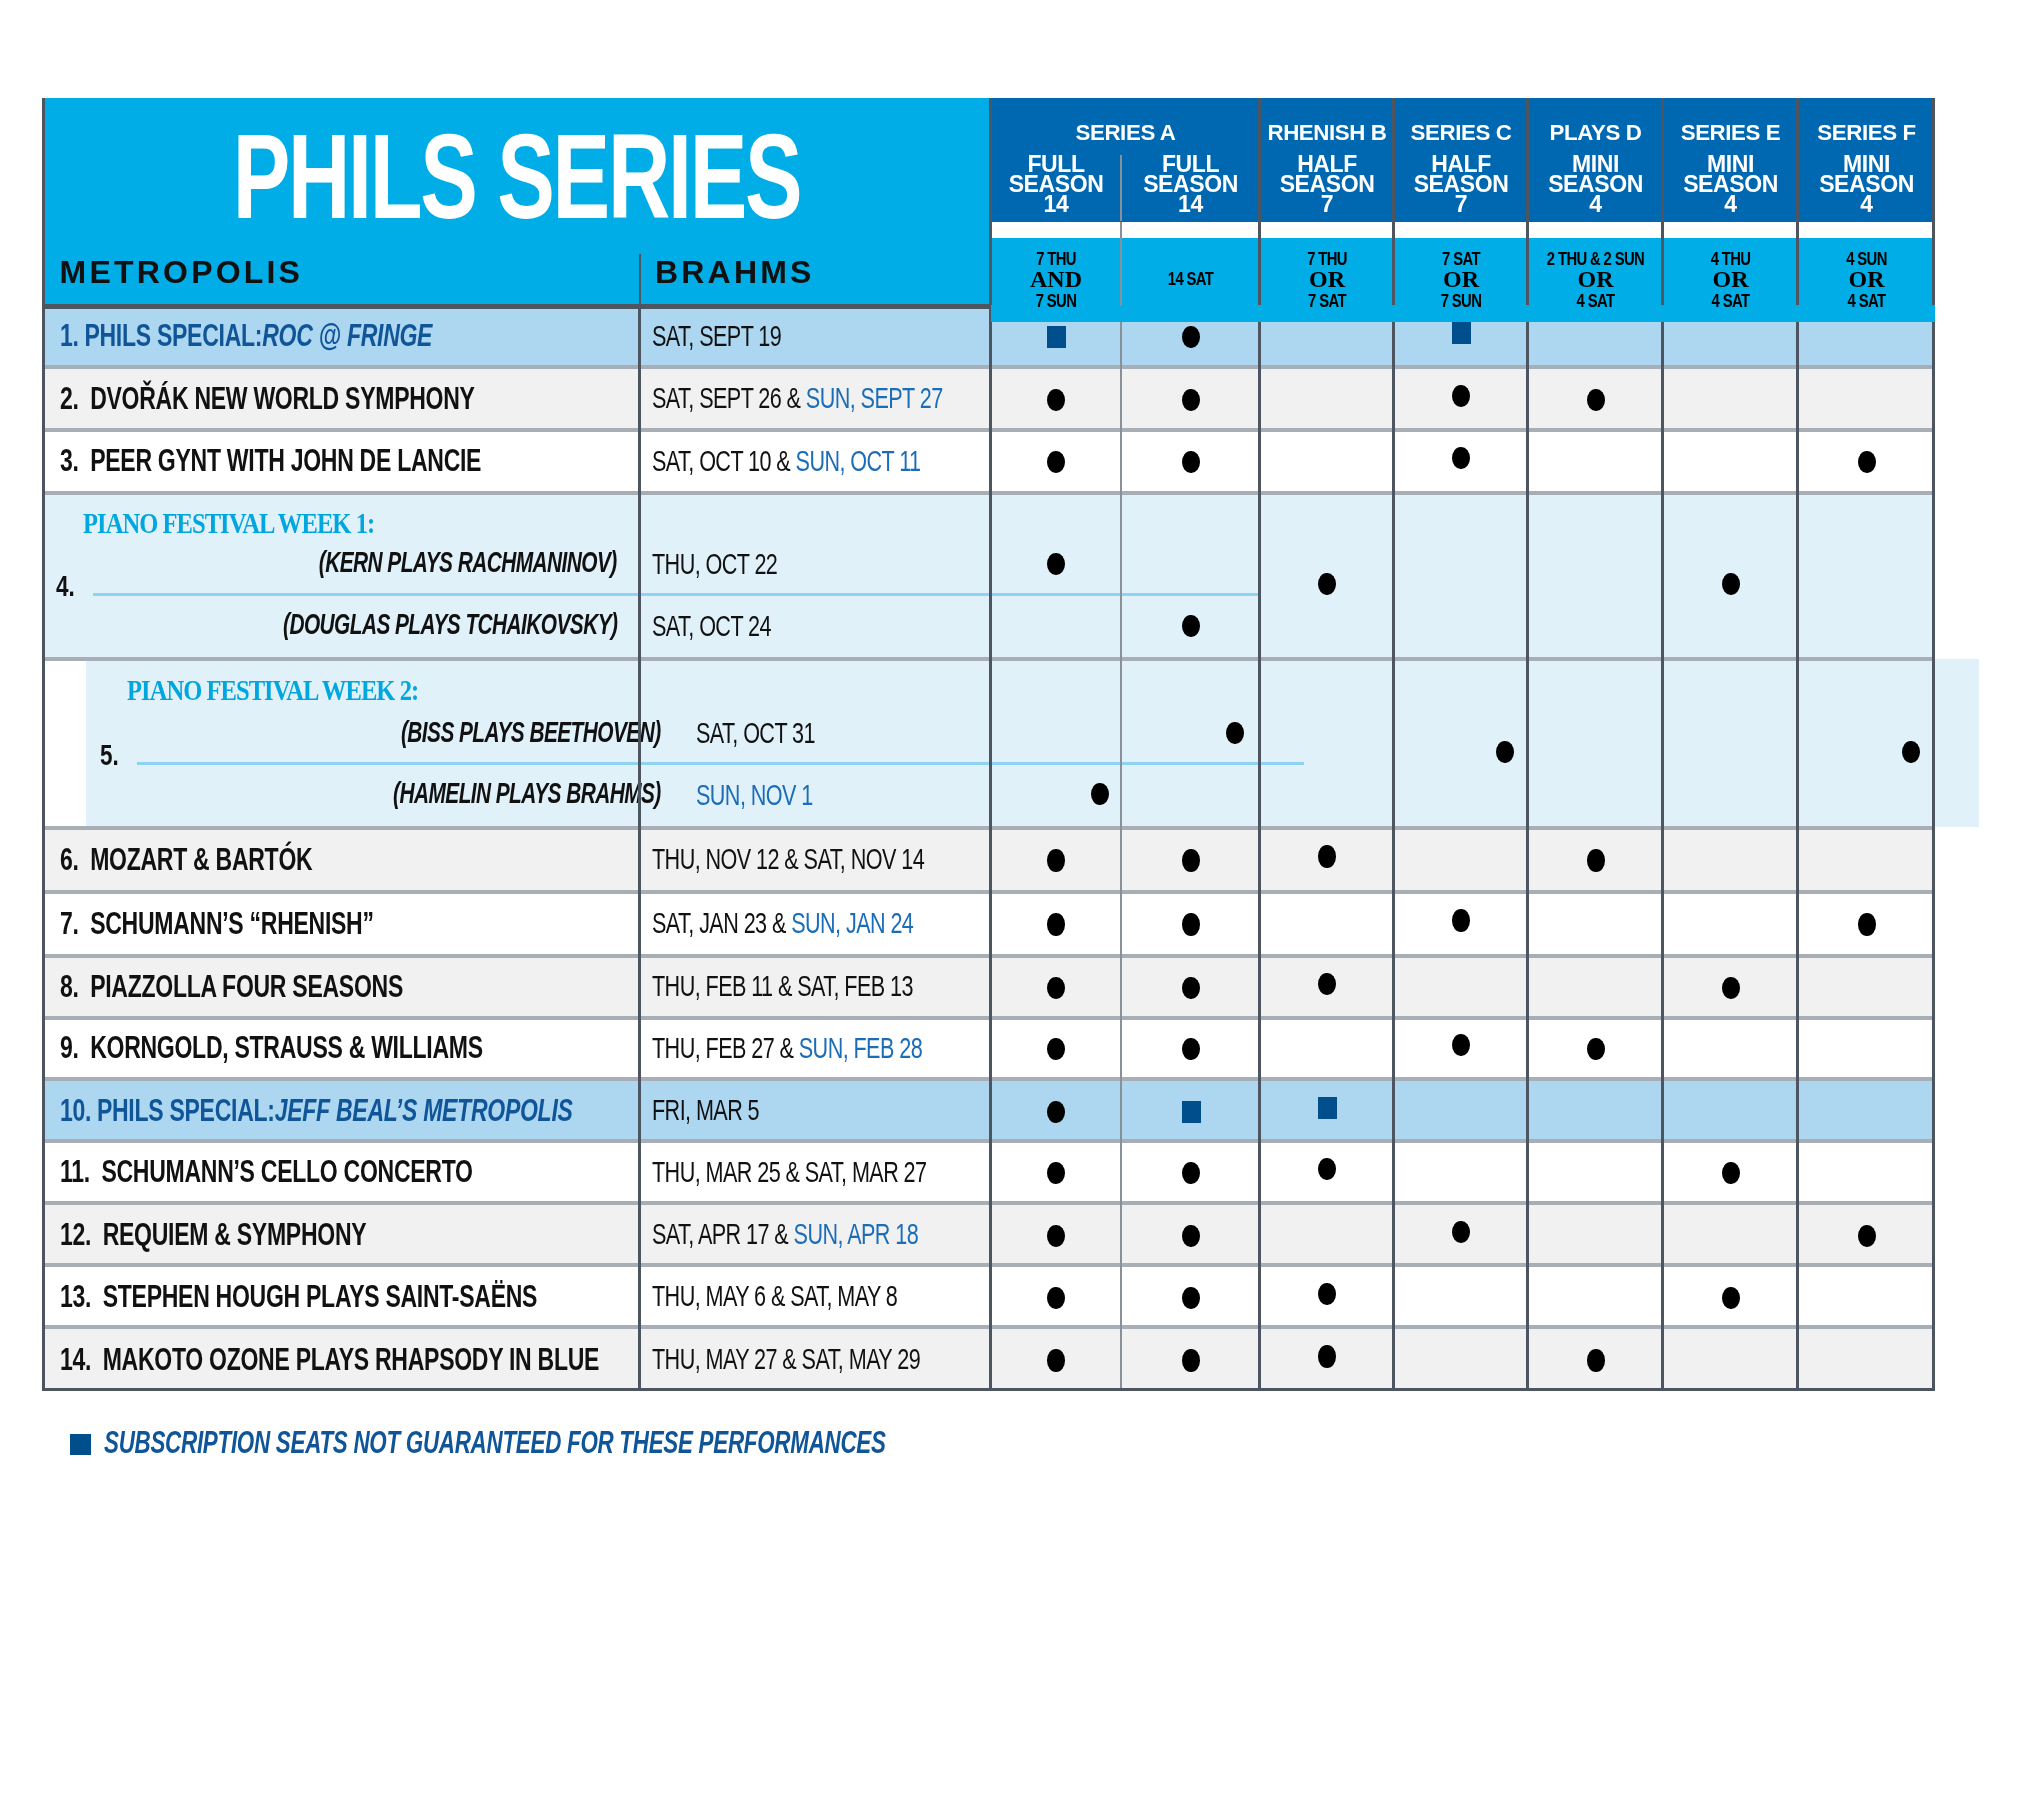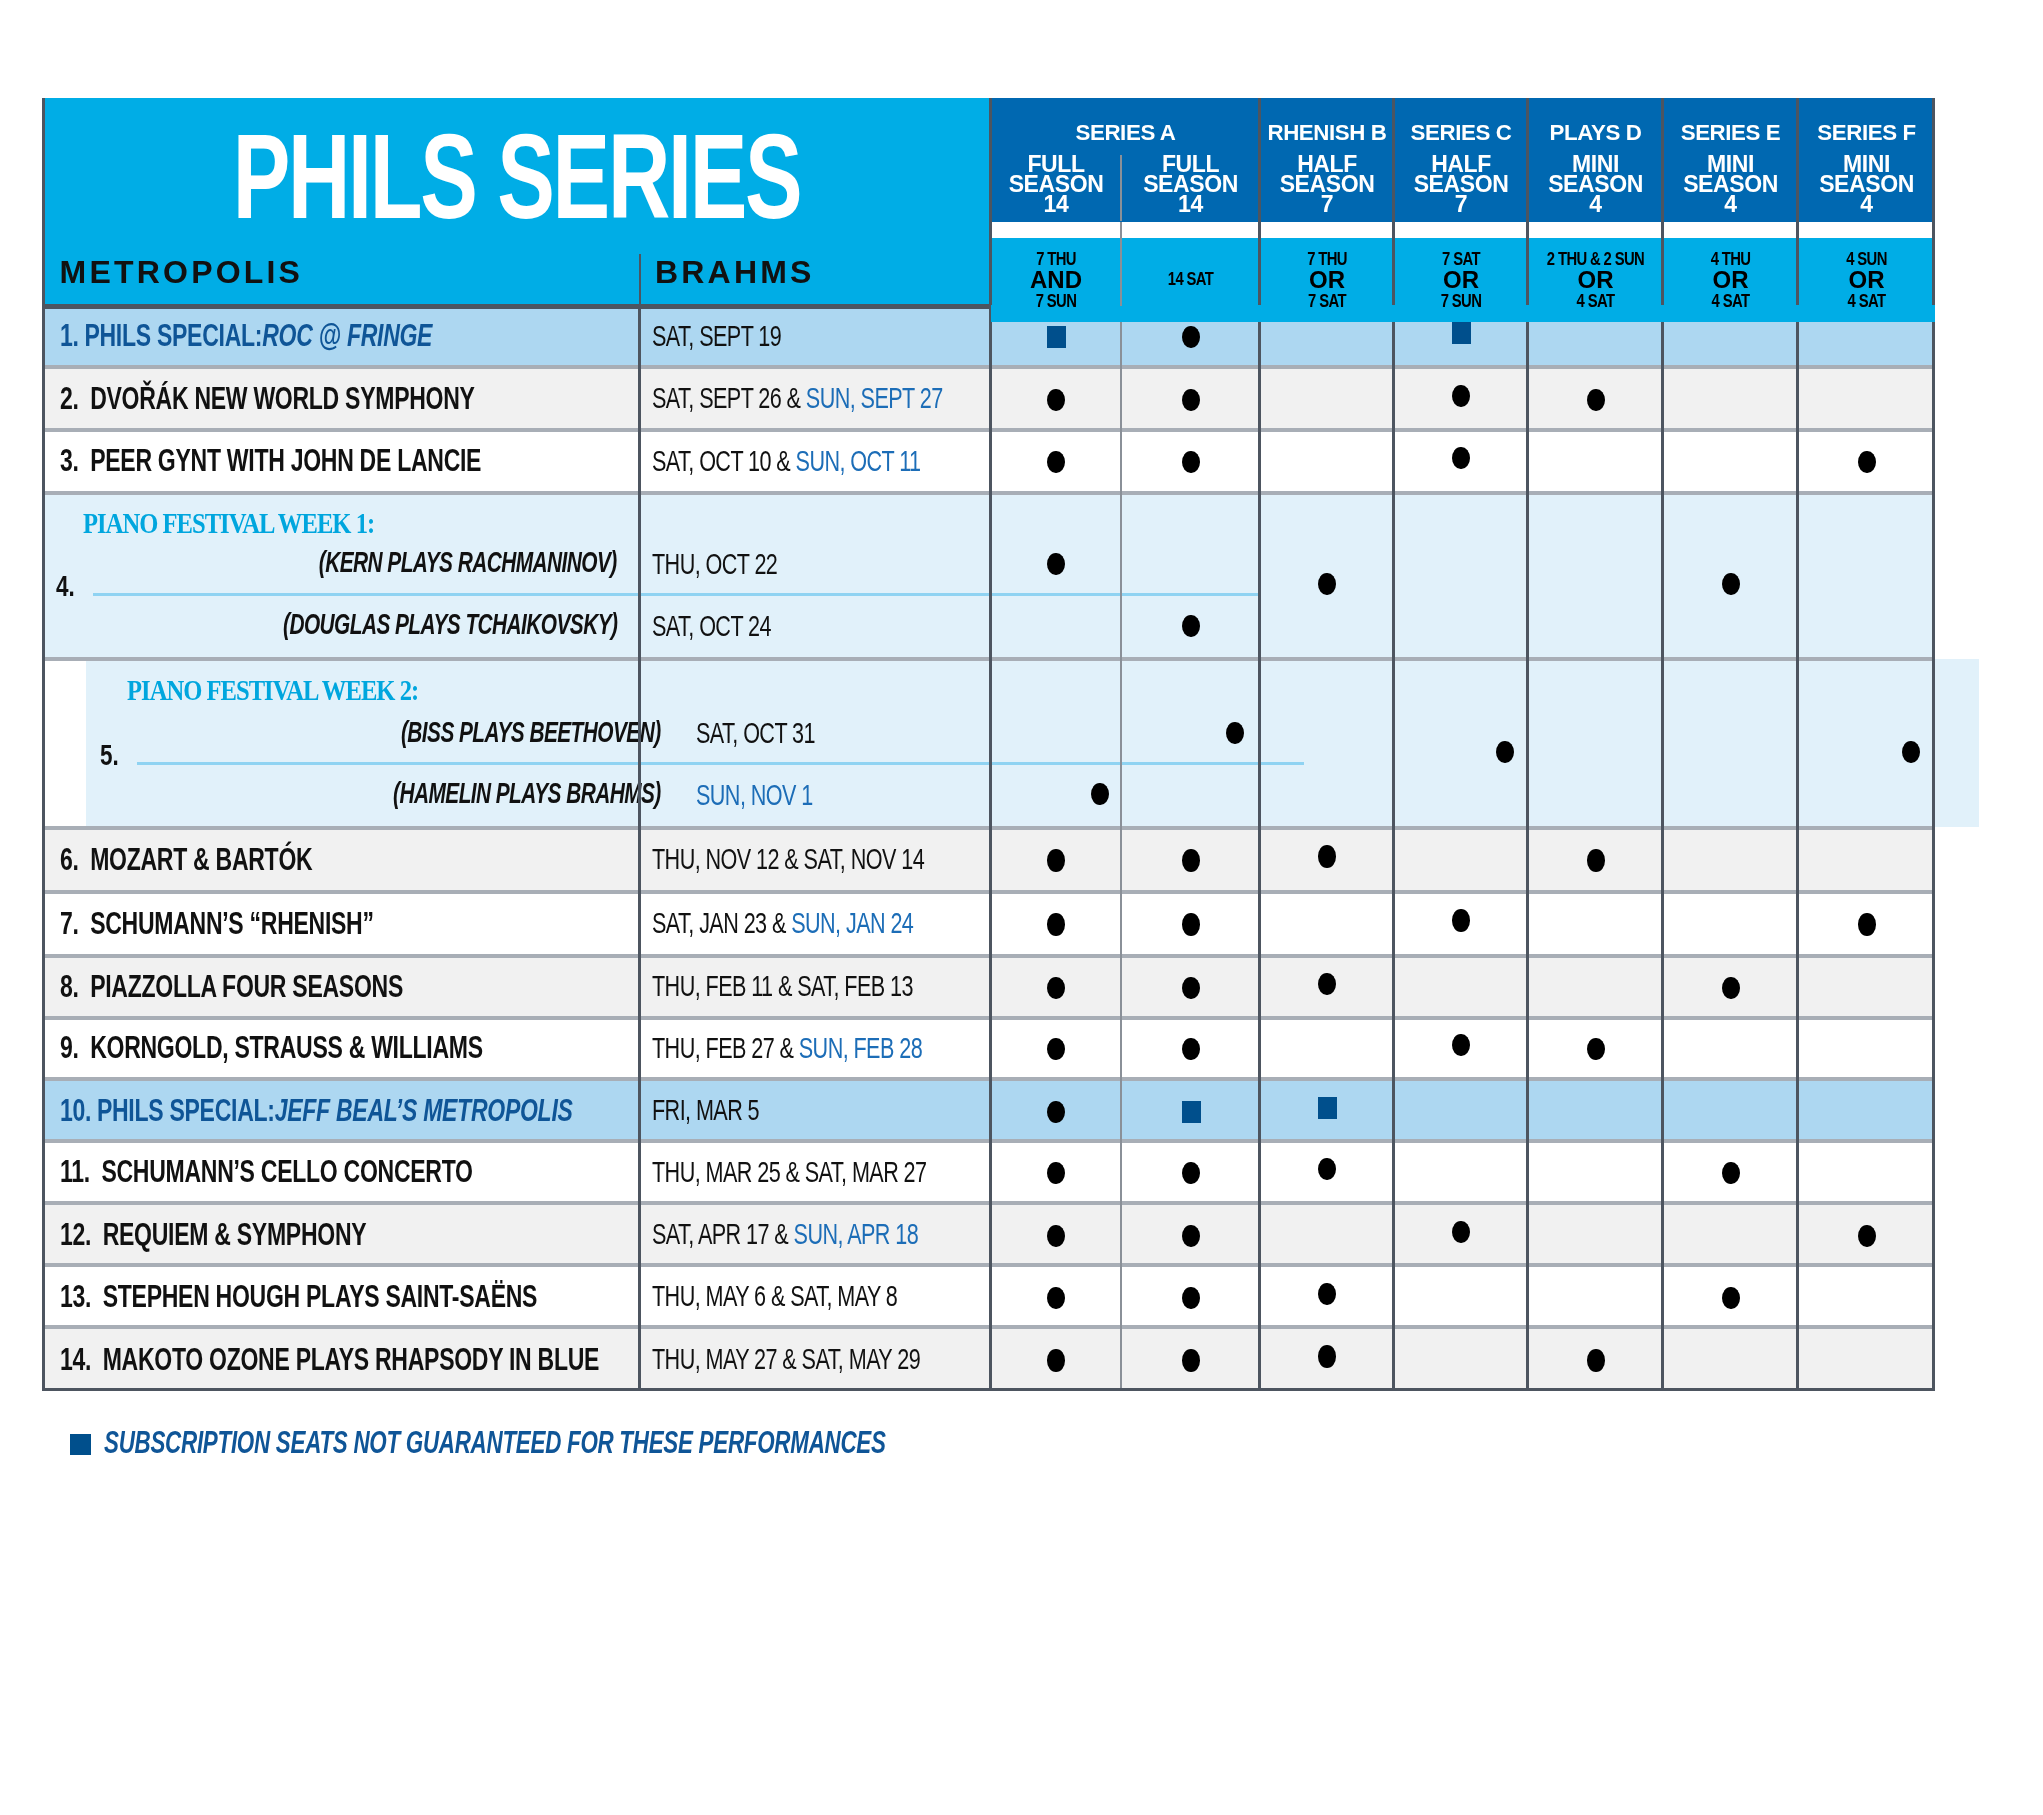--- a/index.html
+++ b/index.html
@@ -12,21 +12,21 @@
   .title { left:0; top:9.6px; width:949px; text-align:center; color:#fff; font-family:"Liberation Sans Narrow","Liberation Sans", sans-serif; font-weight:bold; font-size:120px; line-height:136px; letter-spacing:-3.2px; transform:scaleX(0.72); transform-origin:center; white-space:nowrap; }
   .col-label { top:156px; font-weight:900; font-size:32px; letter-spacing:3.2px; color:#111; }
   .dates-vline { left:597px; top:156px; width:2.4px; height:51px; background:#4d5560; }
 
   .hdr-dark { top:0; height:124px; background:#0068B1; }
   .hdr-light { top:140px; height:84px; background:#00ADE6; }
   .series-name { color:#fff; font-weight:900; font-size:22.3px; text-align:center; width:100%; top:22.3px; letter-spacing:-0.4px; white-space:nowrap; }
   .season-lbl { color:#fff; font-weight:900; font-size:23px; line-height:20px; text-align:center; width:100%; top:56px; letter-spacing:-0.4px; }
   .sched { text-align:center; width:100%; color:#000; font-weight:bold; top:9.6px; }
   .sched .s1, .sched .s3 { display:block; font-size:19px; line-height:21px; transform:scaleX(0.78); letter-spacing:-0.8px; white-space:nowrap; }
-  .sched .s2 { display:block; font-size:24px; line-height:21px; font-weight:900; }
+  .sched .s2 { display:block; font-size:24px; line-height:21px; font-weight:900;font-family:Liberation Serif, serif; }
   .sched.single { top:30px; }
 
   
   .row { left:0; width:1893px; }
   .cell-perf { position:absolute; left:17.6px; top:0; height:100%; display:flex; align-items:center; font-weight:bold; font-size:32px; color:#111; white-space:nowrap; transform:scaleX(0.72); transform-origin:left center; letter-spacing:-0.4px; }
   .cell-perf.special { color:#0f5597; }
   .cell-perf .ital { font-style:italic; }
   .cell-date { position:absolute; left:610px; top:0; height:100%; display:flex; align-items:center; font-size:30px; color:#111; white-space:nowrap; transform:scaleX(0.72); transform-origin:left center; letter-spacing:-0.8px; }
   .cell-date .sun { color:#1C6DB7; }
 

